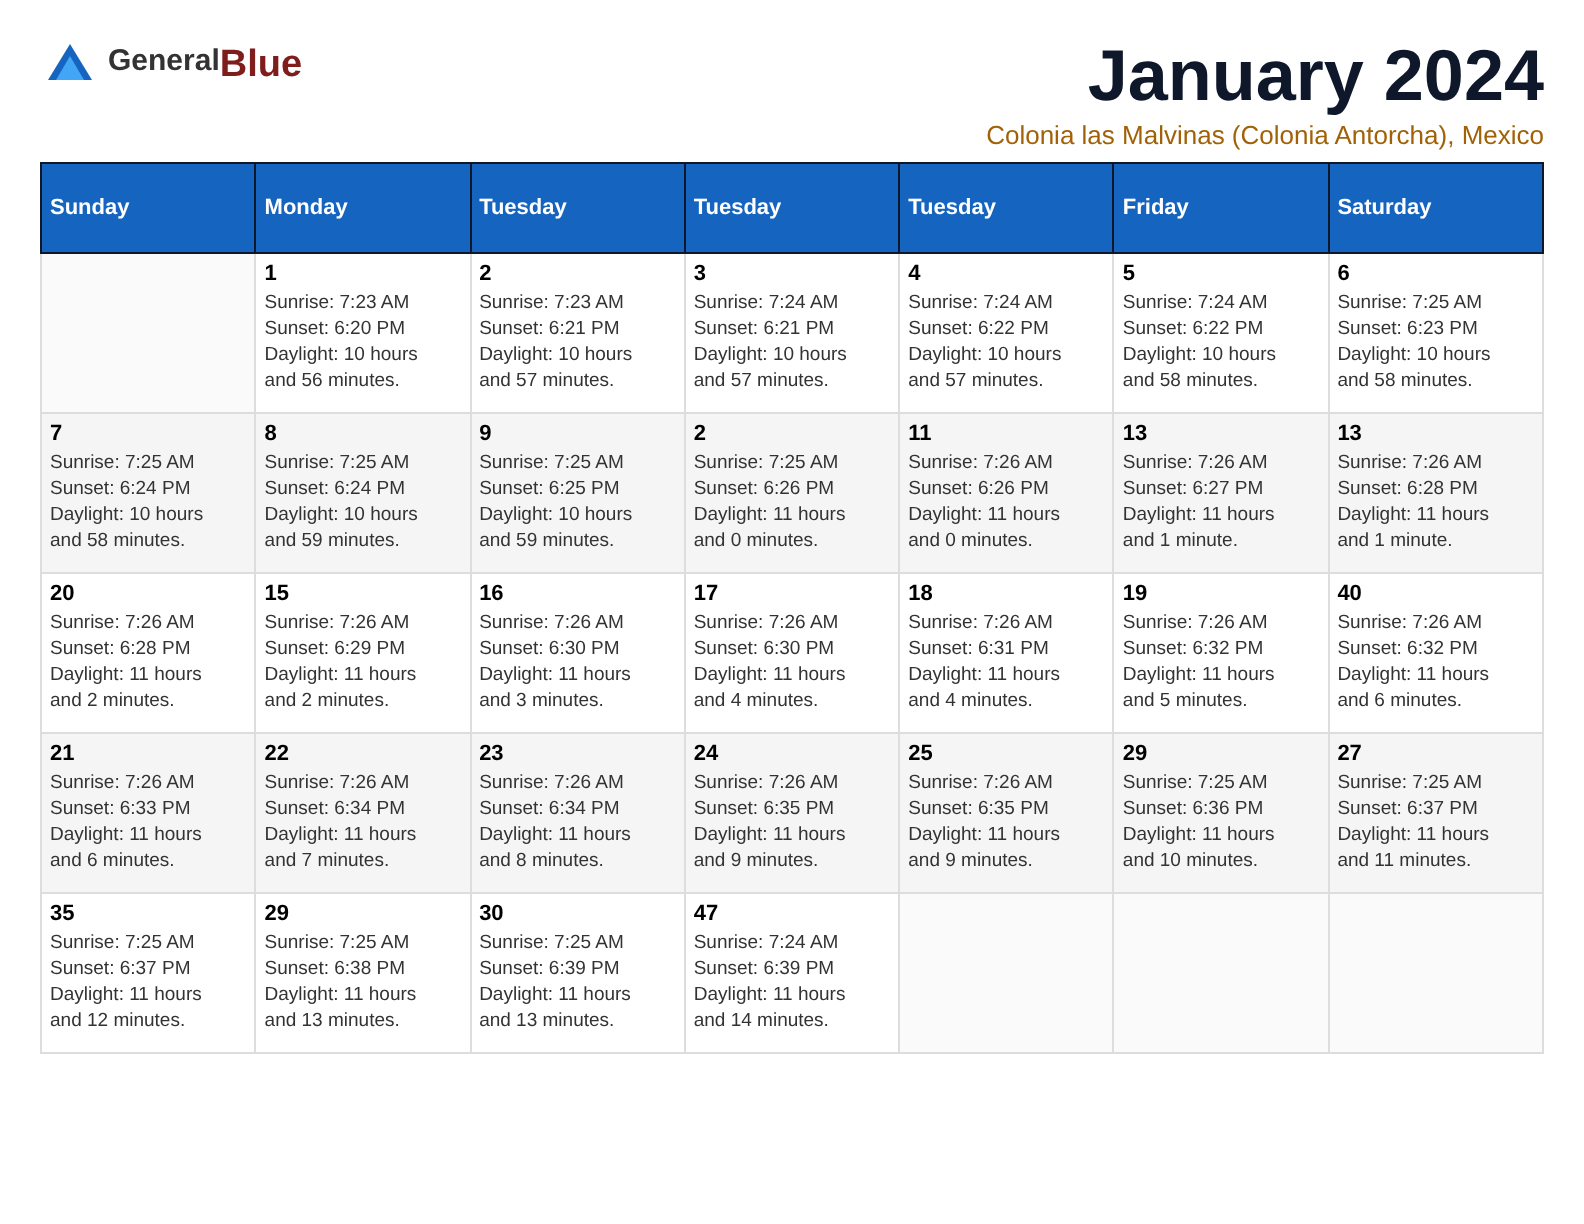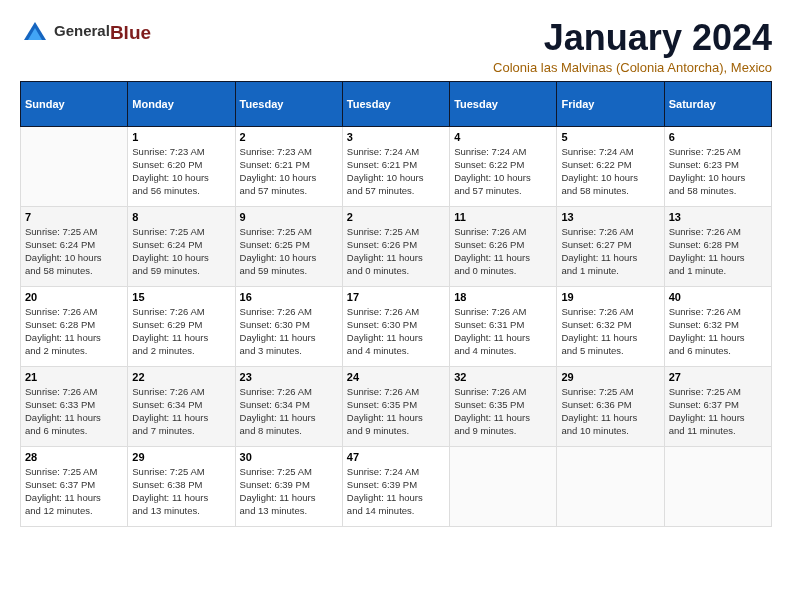--- a/index.html
+++ b/index.html
@@ -307,21 +307,21 @@
 and 8 minutes.</div>
           </td>
           <td>
             <span class="day-num">24</span>
             <div class="day-info" style="white-space: pre-line;">Sunrise: 7:26 AM
 Sunset: 6:35 PM
 Daylight: 11 hours
 and 9 minutes.</div>
           </td>
           <td>
-            <span class="day-num">32</span>
+            <span class="day-num">25</span>
             <div class="day-info" style="white-space: pre-line;">Sunrise: 7:26 AM
 Sunset: 6:35 PM
 Daylight: 11 hours
 and 9 minutes.</div>
           </td>
           <td>
             <span class="day-num">29</span>
             <div class="day-info" style="white-space: pre-line;">Sunrise: 7:25 AM
 Sunset: 6:36 PM
 Daylight: 11 hours
@@ -330,21 +330,21 @@
           <td>
             <span class="day-num">27</span>
             <div class="day-info" style="white-space: pre-line;">Sunrise: 7:25 AM
 Sunset: 6:37 PM
 Daylight: 11 hours
 and 11 minutes.</div>
           </td>
         </tr>
         <tr>
           <td>
-            <span class="day-num">28</span>
+            <span class="day-num">35</span>
             <div class="day-info" style="white-space: pre-line;">Sunrise: 7:25 AM
 Sunset: 6:37 PM
 Daylight: 11 hours
 and 12 minutes.</div>
           </td>
           <td>
             <span class="day-num">29</span>
             <div class="day-info" style="white-space: pre-line;">Sunrise: 7:25 AM
 Sunset: 6:38 PM
 Daylight: 11 hours

